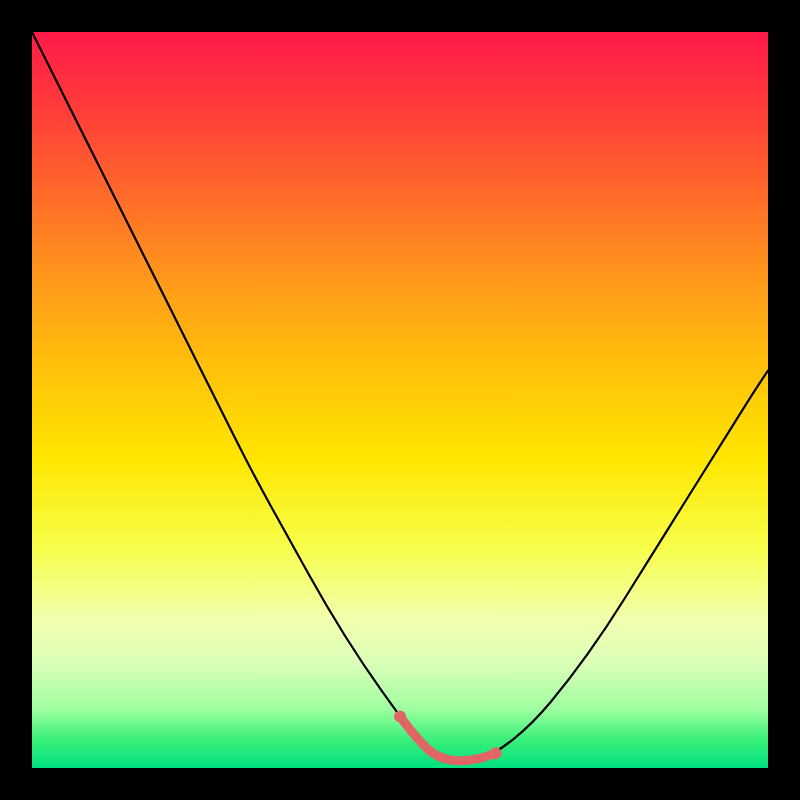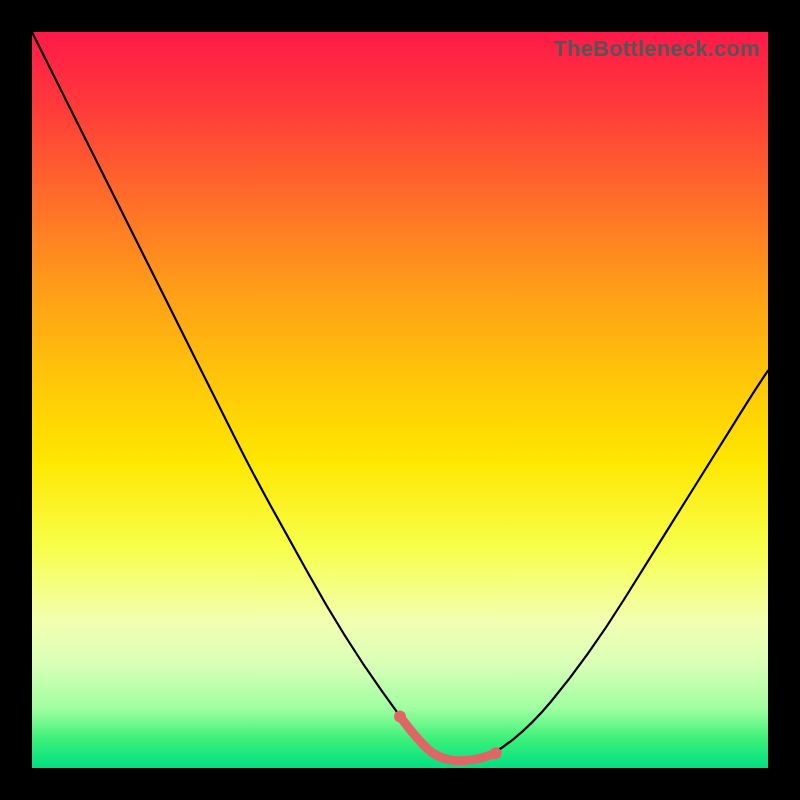--- a/index.html
+++ b/index.html
@@ -48,21 +48,20 @@
     width: 736px;
     height: 736px;
     pointer-events: none;
   }
 </style>
 </head>
 <body>
 
 <div class="stage">
   <div class="plot-area">
-    <div class="watermark">TheBottleneck.com</div>
     <svg class="curve" viewBox="0 0 736 736" preserveAspectRatio="none">
       <g>
           <path d="M0.00 0.00 Q36.80 73.60 55.20 110.40 Q73.60 147.20 92.00 184.00 Q110.40 220.80 128.80 257.60 Q147.20 294.40 165.60 331.20 Q184.00 368.00 202.40 404.80 Q220.80 441.60 239.20 474.72 Q257.60 507.84 276.00 540.96 Q294.40 574.08 312.80 603.52 Q331.20 632.96 349.60 658.72 Q368.00 684.48 379.04 699.20 Q390.08 713.92 401.12 721.28 Q412.16 728.64 426.88 728.64 Q441.60 728.64 452.64 724.96 Q463.68 721.28 482.08 706.56 Q500.48 691.84 518.88 669.76 Q537.28 647.68 555.68 621.92 Q574.08 596.16 592.48 566.72 Q610.88 537.28 629.28 507.84 Q647.68 478.40 666.08 448.96 Q684.48 419.52 702.88 390.08 Q721.28 360.64 728.64 349.60 L736.00 338.56" fill="none" stroke="#000000" stroke-width="2.2" stroke-linecap="round" stroke-linejoin="round"></path>
           <path d="M368.00 684.48 Q390.08 713.92 401.12 721.28 Q412.16 728.64 426.88 728.64 Q441.60 728.64 452.64 724.96 L463.68 721.28" fill="none" stroke="#e06666" stroke-width="9" stroke-linecap="round" stroke-linejoin="round"></path>
           <circle cx="368.00" cy="684.48" r="6" fill="#e06666"></circle>
           <circle cx="463.68" cy="721.28" r="6" fill="#e06666"></circle>
         </g>
     </svg>
   </div>
 </div>

